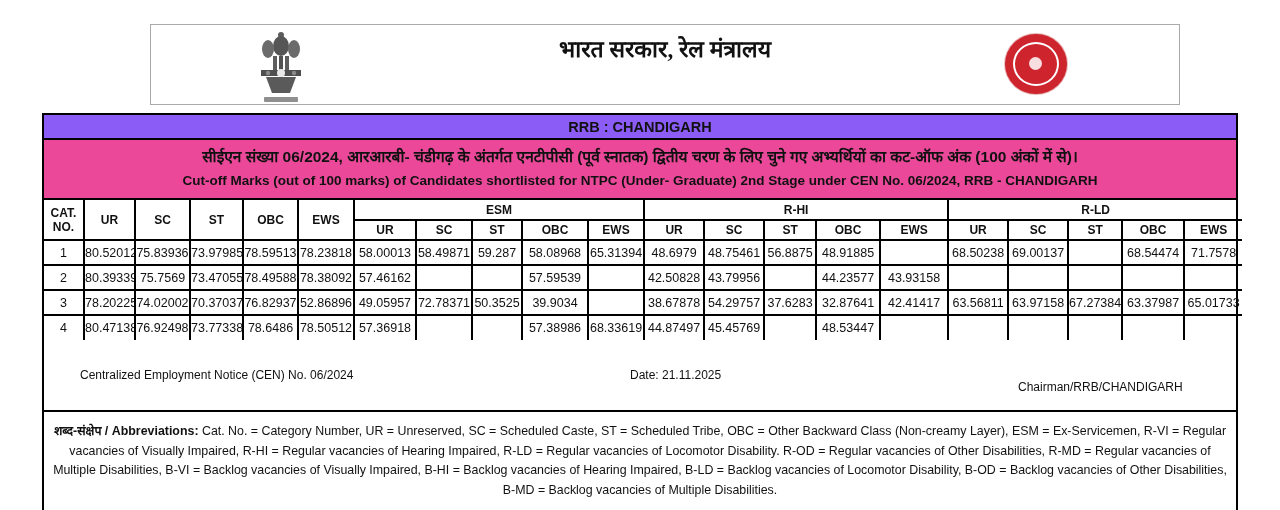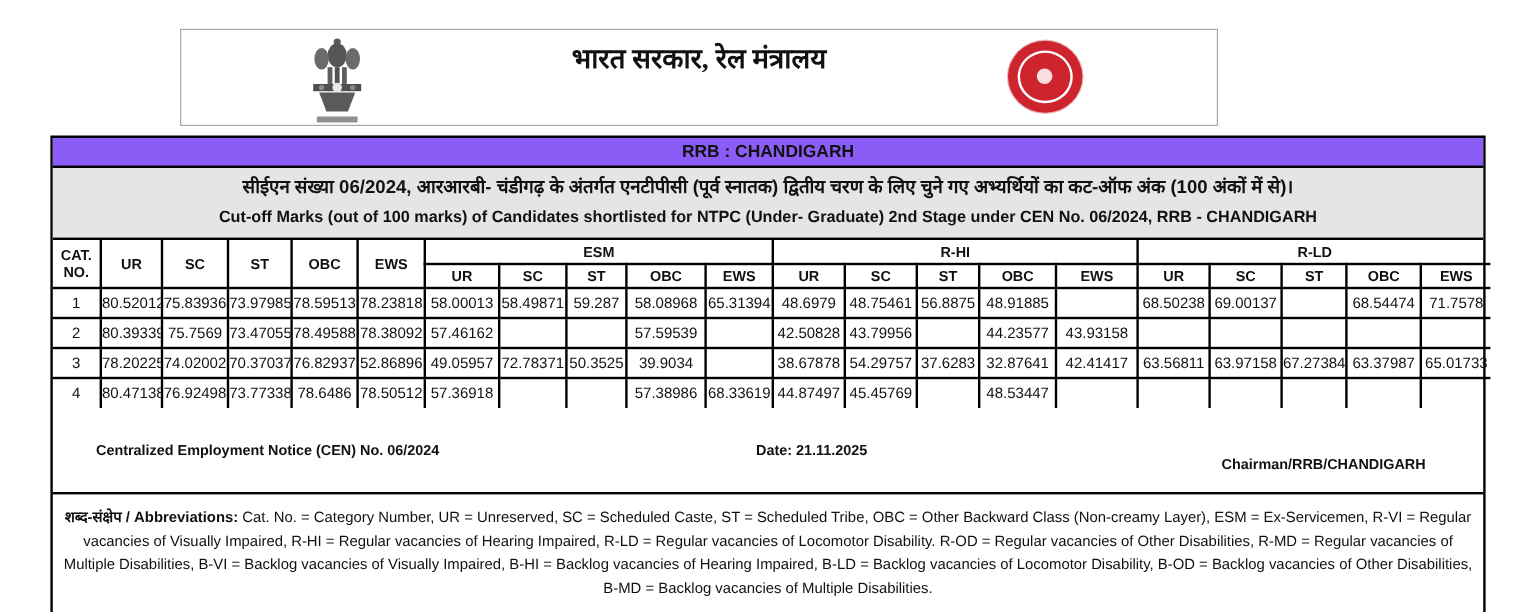--- a/index.html
+++ b/index.html
@@ -1,52 +1,52 @@
 <!DOCTYPE html>
 <html><head>
 <meta charset="utf-8">
 <style>
   * { margin:0; padding:0; box-sizing:border-box; }
   html,body { width:1280px; height:510px; background:#fff; overflow:hidden;
               font-family:"Liberation Sans", sans-serif; color:#111; position:relative; }
 
   
-  .banner { position:absolute; left:150px; top:24px; width:865px; height:81px;
+  .banner { position:absolute; left:150px; top:24px; width:1030px; height:81px;
             border:1px solid #a9a9a9; background:#fff; }
   .emblem { position:absolute; left:103px; top:4px; }
   .banner-text { position:absolute; left:0; right:0; top:11px; text-align:center; }
   .banner-hindi { font-size:23px; font-weight:bold; line-height:28px;
                   font-family:"Liberation Serif", serif; }
   .banner-eng { font-size:21px; font-weight:bold; line-height:27px;
                 font-family:"Liberation Serif", serif;margin-top:46px; }
   .seal { position:absolute; right:112px; top:9px; width:62px; height:60px;
           border-radius:50%; background:#ce242e; box-shadow:0 0 0 1px #e9b9ba; }
   .seal-ring { position:absolute; inset:8px; border-radius:50%; border:2px solid #fff; }
   .seal-core { position:absolute; left:24px; top:23px; width:13px; height:13px;
                border-radius:50%; background:#fff; opacity:.85; }
 
   
   .doc { position:absolute; left:42px; top:113px; width:1196px;
          border:2px solid #000; border-bottom-width:3px; background:#fff; }
   .band-title { background:#8b5cf6; border-bottom:2px solid #000; text-align:center;
                 font-weight:bold; font-size:14.5px; padding:4px 0 3px; }
-  .band-notice { background:#e5e5e5; border-bottom:2px solid #000; text-align:center;
+  .band-notice { background:#ec4899; border-bottom:2px solid #000; text-align:center;
                  padding:7px 6px 9px; }
   .notice-hi { font-size:15.5px; font-weight:bold; line-height:20px; }
   .notice-en { font-size:13.5px; font-weight:bold; line-height:17px; margin-top:5px; }
 
   table.cutoff { width:100%; border-collapse:collapse; table-layout:fixed;
                  border-style:hidden; }
   table.cutoff th, table.cutoff td { border:2px solid #000; text-align:center;
                  overflow:hidden; white-space:nowrap; }
   table.cutoff th { font-size:12px; font-weight:bold; height:20px; line-height:14px; }
   table.cutoff td { font-size:12.5px; height:25px; }
 
   .footer-strip { position:relative; height:72px; border-bottom:2px solid #000;
-                  font-weight:bold; font-size:12px; }
+                  font-weight:normal; font-size:12px; }
   .cen-note  { position:absolute; left:36px;  top:28px; }
   .date-note { position:absolute; left:586px; top:28px; }
   .sign-note { position:absolute; left:974px; top:40px; }
 
   .abbrev { text-align:center; font-size:12.4px; line-height:19.5px;
             padding:10px 6px 12px; }
 </style>
 </head>
 <body>
 

